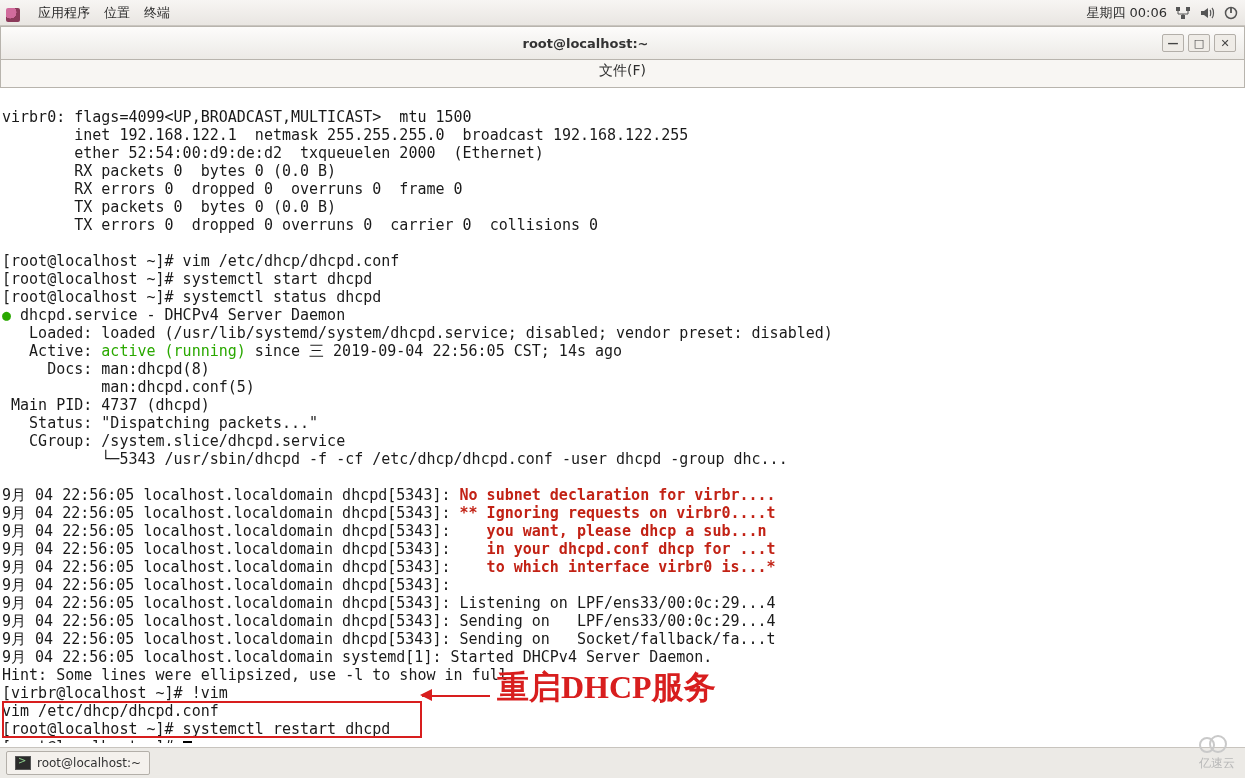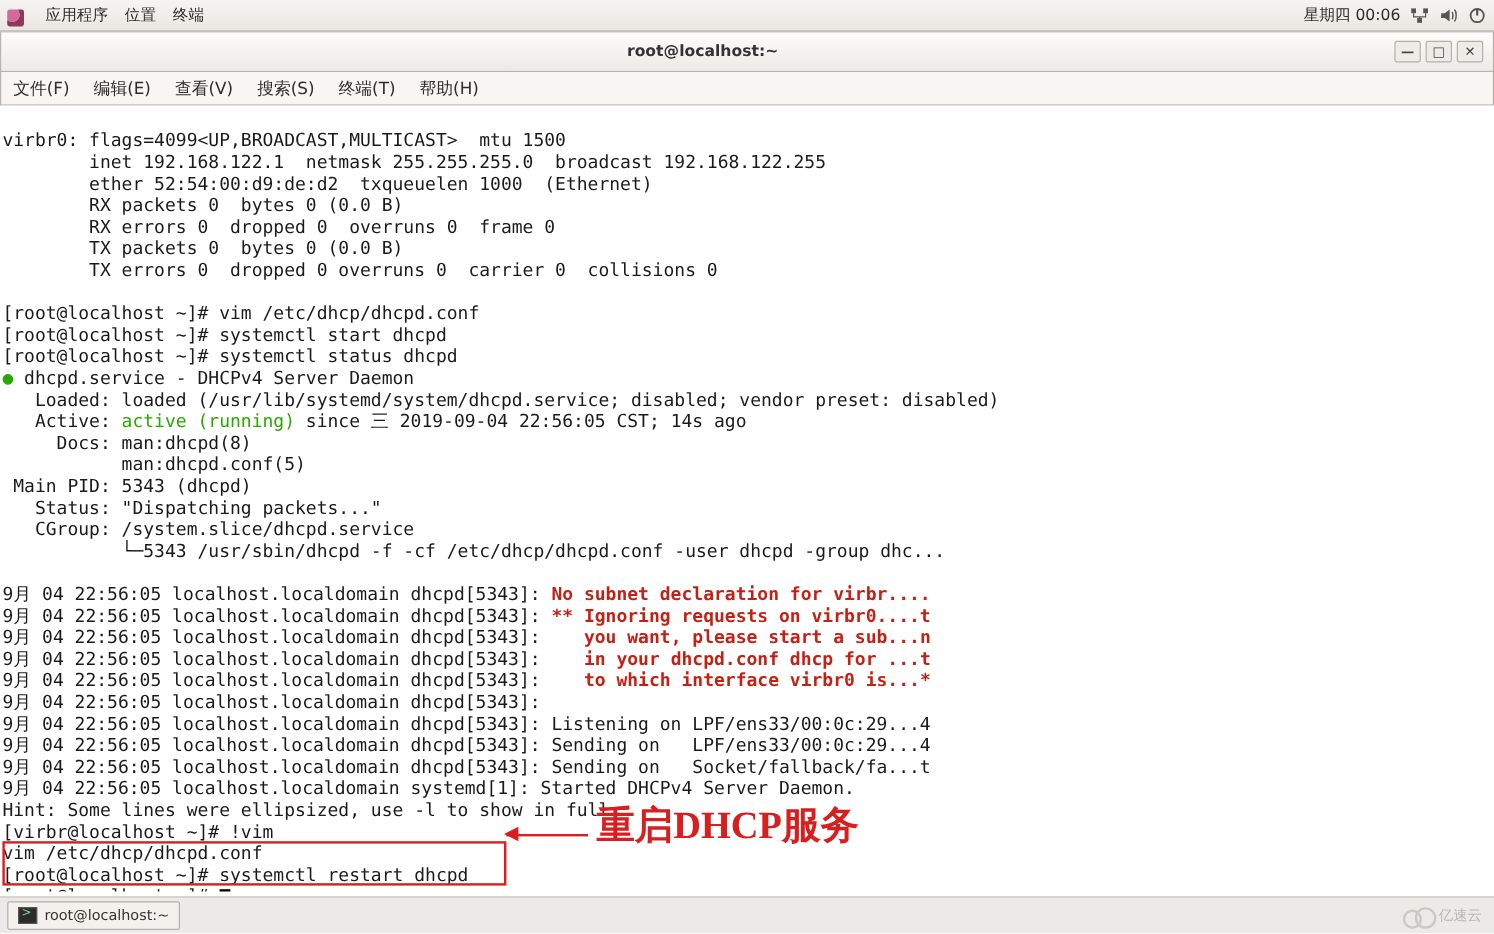--- a/index.html
+++ b/index.html
@@ -45,20 +45,21 @@
       height: 28px;
       border: 1px solid #b8b4ad;
       border-top: none;
       display: flex;
       align-items: center;
       padding: 0 6px;
       background: #f8f6f3;
       font-size: 14px;
       color: #2e2e2e;
       gap: 12px;
+      flex-direction: column;
     }
     .menu-item { padding: 2px 4px; cursor: pointer; }
     .terminal-area {
       font-family: "DejaVu Sans Mono", "Consolas", monospace;
       font-size: 15px;
       line-height: 18px;
       color: #1a1a1a;
       padding: 2px 2px 0 2px;
       white-space: pre;
       position: relative;
@@ -120,22 +121,23 @@
       padding:0 8px;
       font-size:12px;
       color:#333;
       border-radius:2px;
       gap:6px;
     }
     .term-mini-icon { width:16px; height:14px; background:#2b2b2b; border:1px solid #555; position:relative;}
     .term-mini-icon::after{content:">";position:absolute;left:2px;top:-2px;color:#8fd18f;font-size:10px;}
     .watermark {
       position:absolute; right:10px; bottom:6px;
-      font-size:12px; color:#b7b7b7; display:flex; align-items:center; gap:4px;
+      font-size:12px; color:#b7b7b7; display:flex; gap:4px;
       font-family:"Microsoft YaHei",sans-serif;
+      flex-direction:column;
     }
     .wm-icon {
       width:26px;height:16px;position:relative;
     }
     .wm-icon::before{content:"";position:absolute;left:0;top:2px;width:12px;height:12px;border:2px solid #c9c9c9;border-radius:50%;}
     .wm-icon::after{content:"";position:absolute;left:10px;top:0;width:14px;height:14px;border:2px solid #c9c9c9;border-radius:50%;}
     svg { display:block; }
   </style>
 </head>
 <body>
@@ -186,42 +188,42 @@
   <span class="menu-item">编辑(E)</span>
   <span class="menu-item">查看(V)</span>
   <span class="menu-item">搜索(S)</span>
   <span class="menu-item">终端(T)</span>
   <span class="menu-item">帮助(H)</span>
 </div>
 
 <div class="terminal-area">
 <span>virbr0: flags=4099&lt;UP,BROADCAST,MULTICAST&gt;  mtu 1500</span>
 <span>        inet 192.168.122.1  netmask 255.255.255.0  broadcast 192.168.122.255</span>
-<span>        ether 52:54:00:d9:de:d2  txqueuelen 1000  (Ethernet)</span>
+<span>        ether 52:54:00:d9:de:d2  txqueuelen 2000  (Ethernet)</span>
 <span>        RX packets 0  bytes 0 (0.0 B)</span>
 <span>        RX errors 0  dropped 0  overruns 0  frame 0</span>
 <span>        TX packets 0  bytes 0 (0.0 B)</span>
 <span>        TX errors 0  dropped 0 overruns 0  carrier 0  collisions 0</span>
 <span></span>
 <span>[root@localhost ~]# vim /etc/dhcp/dhcpd.conf</span>
 <span>[root@localhost ~]# systemctl start dhcpd</span>
 <span>[root@localhost ~]# systemctl status dhcpd</span>
 <span class="bullet">●</span><span> dhcpd.service - DHCPv4 Server Daemon</span>
 <span>   Loaded: loaded (/usr/lib/systemd/system/dhcpd.service; disabled; vendor preset: disabled)</span>
 <span>   Active: </span><span class="green">active (running)</span><span> since 三 2019-09-04 22:56:05 CST; 14s ago</span>
 <span>     Docs: man:dhcpd(8)</span>
 <span>           man:dhcpd.conf(5)</span>
-<span> Main PID: 5343 (dhcpd)</span>
+<span> Main PID: 4737 (dhcpd)</span>
 <span>   Status: "Dispatching packets..."</span>
 <span>   CGroup: /system.slice/dhcpd.service</span>
 <span>           └─5343 /usr/sbin/dhcpd -f -cf /etc/dhcp/dhcpd.conf -user dhcpd -group dhc...</span>
 <span></span>
 <span>9月 04 22:56:05 localhost.localdomain dhcpd[5343]: </span><span class="red-bold">No subnet declaration for virbr....</span>
 <span>9月 04 22:56:05 localhost.localdomain dhcpd[5343]: </span><span class="red-bold">** Ignoring requests on virbr0....t</span>
-<span>9月 04 22:56:05 localhost.localdomain dhcpd[5343]:    </span><span class="red-bold">you want, please start a sub...n</span>
+<span>9月 04 22:56:05 localhost.localdomain dhcpd[5343]:    </span><span class="red-bold">you want, please dhcp a sub...n</span>
 <span>9月 04 22:56:05 localhost.localdomain dhcpd[5343]:    </span><span class="red-bold">in your dhcpd.conf dhcp for ...t</span>
 <span>9月 04 22:56:05 localhost.localdomain dhcpd[5343]:    </span><span class="red-bold">to which interface virbr0 is...*</span>
 <span>9月 04 22:56:05 localhost.localdomain dhcpd[5343]: </span>
 <span>9月 04 22:56:05 localhost.localdomain dhcpd[5343]: Listening on LPF/ens33/00:0c:29...4</span>
 <span>9月 04 22:56:05 localhost.localdomain dhcpd[5343]: Sending on   LPF/ens33/00:0c:29...4</span>
 <span>9月 04 22:56:05 localhost.localdomain dhcpd[5343]: Sending on   Socket/fallback/fa...t</span>
 <span>9月 04 22:56:05 localhost.localdomain systemd[1]: Started DHCPv4 Server Daemon.</span>
 <span>Hint: Some lines were ellipsized, use -l to show in full.</span>
 <span>[virbr@localhost ~]# !vim</span>
 <span>vim /etc/dhcp/dhcpd.conf</span>

